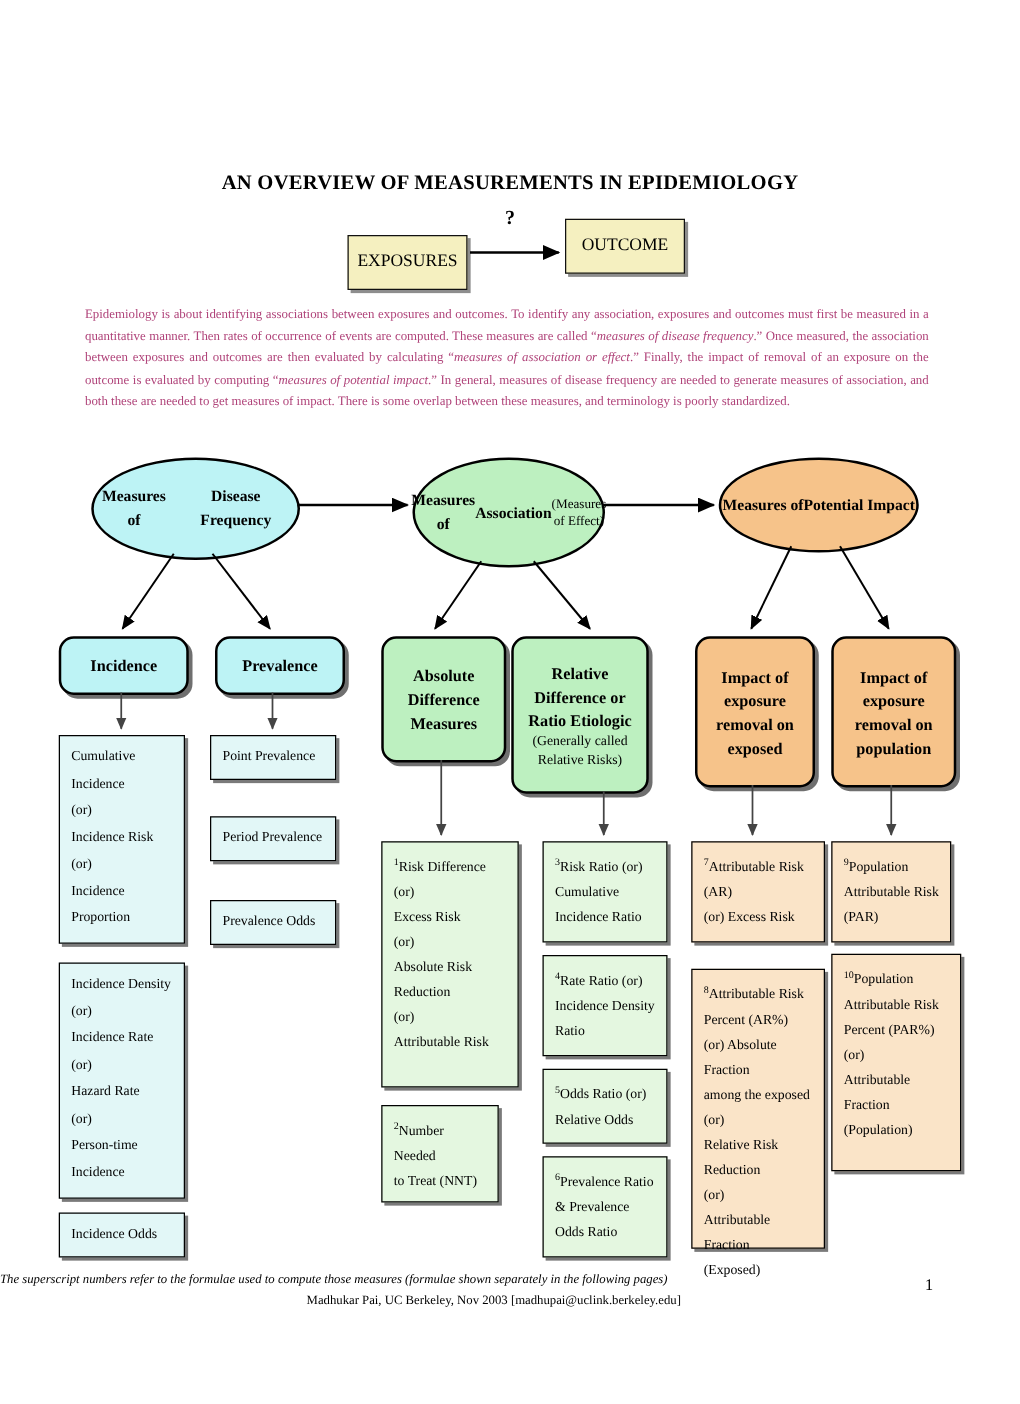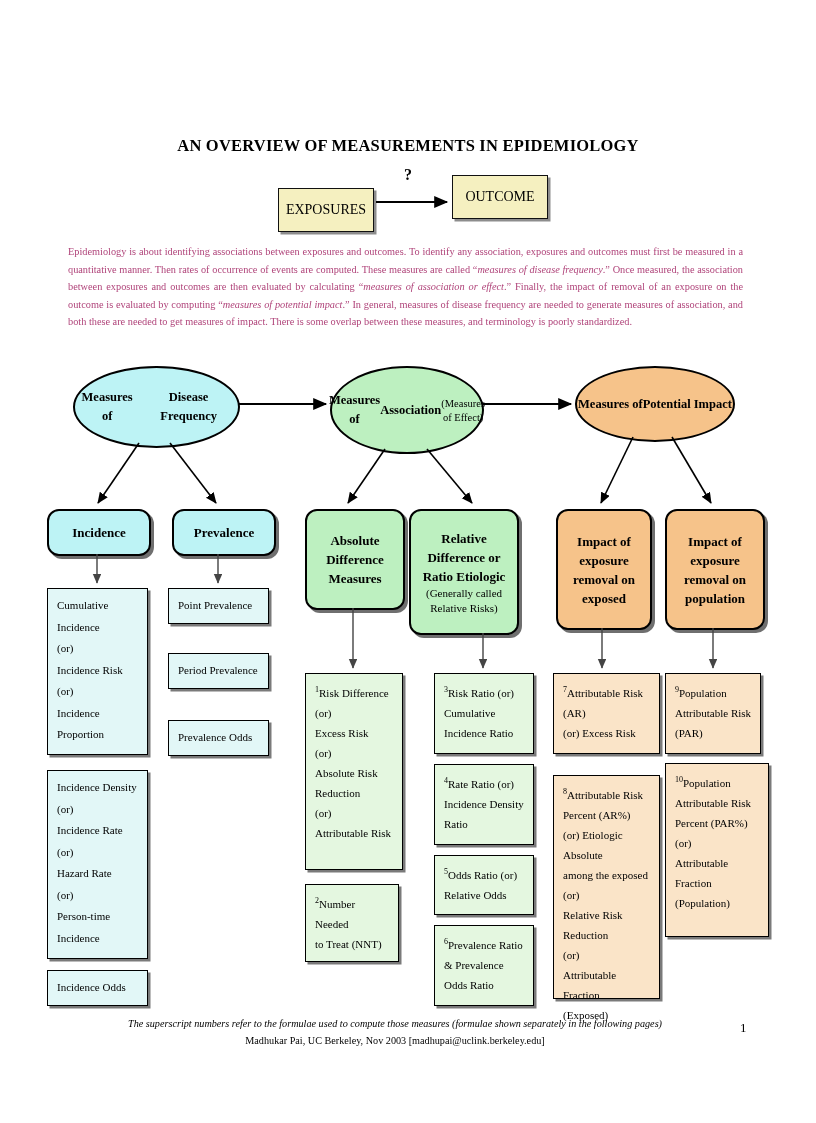--- a/index.html
+++ b/index.html
@@ -71,21 +71,21 @@
   .lbox.tight{line-height:20px;}
   .cy{background:#e2f7f7;}
   .gr{background:#e4f7e0;}
   .or{background:#fae4c8;}
   .lbox sup{font-size:8px;vertical-align:super;}
 
   
   #arrows{top:0;left:0;width:816px;height:1123px;pointer-events:none;}
 
   
-  #foot1{top:1018px;left:0;width:790px;text-align:center;font-style:italic;font-size:10.2px;}
+  #foot1{top:1018px;left:0;width:790px;font-style:italic;font-size:10.2px;}
   #foot2{top:1035px;left:0;width:790px;text-align:center;font-size:10.2px;}
   #pageno{top:1020px;left:740px;width:30px;text-align:left;font-size:13px;}
 </style>
 </head>
 <body>
 
 <div id="page">
 
   <div class="abs" id="title">AN OVERVIEW OF MEASUREMENTS IN EPIDEMIOLOGY</div>
 
@@ -172,21 +172,21 @@
   <div class="abs lbox cy" style="top:588px;left:168px;width:101px;height:36px;">
       <div>Point Prevalence</div>
     </div>
   <div class="abs lbox cy" style="top:653px;left:168px;width:101px;height:36px;">
       <div>Period Prevalence</div>
     </div>
   <div class="abs lbox cy" style="top:720px;left:168px;width:101px;height:36px;">
       <div>Prevalence Odds</div>
     </div>
 
-  <div class="abs lbox gr tight" style="top:673px;left:305px;width:98px;height:197px;">
+  <div class="abs lbox gr tight" style="top:673px;left:305px;width:110px;height:197px;">
       <div><sup>1</sup>Risk Difference</div>
       <div>(or)</div>
       <div>Excess Risk</div>
       <div>(or)</div>
       <div>Absolute Risk</div>
       <div>Reduction</div>
       <div>(or)</div>
       <div>Attributable Risk</div>
     </div>
   <div class="abs lbox gr tight" style="top:884px;left:305px;width:94px;height:78px;">
@@ -215,21 +215,21 @@
     </div>
 
   <div class="abs lbox or tight" style="top:673px;left:553px;width:107px;height:81px;">
       <div><sup>7</sup>Attributable Risk</div>
       <div>(AR)</div>
       <div>(or) Excess Risk</div>
     </div>
   <div class="abs lbox or tight" style="top:775px;left:553px;width:107px;height:224px;">
       <div><sup>8</sup>Attributable Risk</div>
       <div>Percent (AR%)</div>
-      <div>(or) Etiologic Absolute</div>
+      <div>(or) Absolute Fraction</div>
       <div>among the exposed</div>
       <div>(or)</div>
       <div>Relative Risk</div>
       <div>Reduction</div>
       <div>(or)</div>
       <div>Attributable Fraction</div>
       <div>(Exposed)</div>
     </div>
 
   <div class="abs lbox or tight" style="top:673px;left:665px;width:96px;height:81px;">

